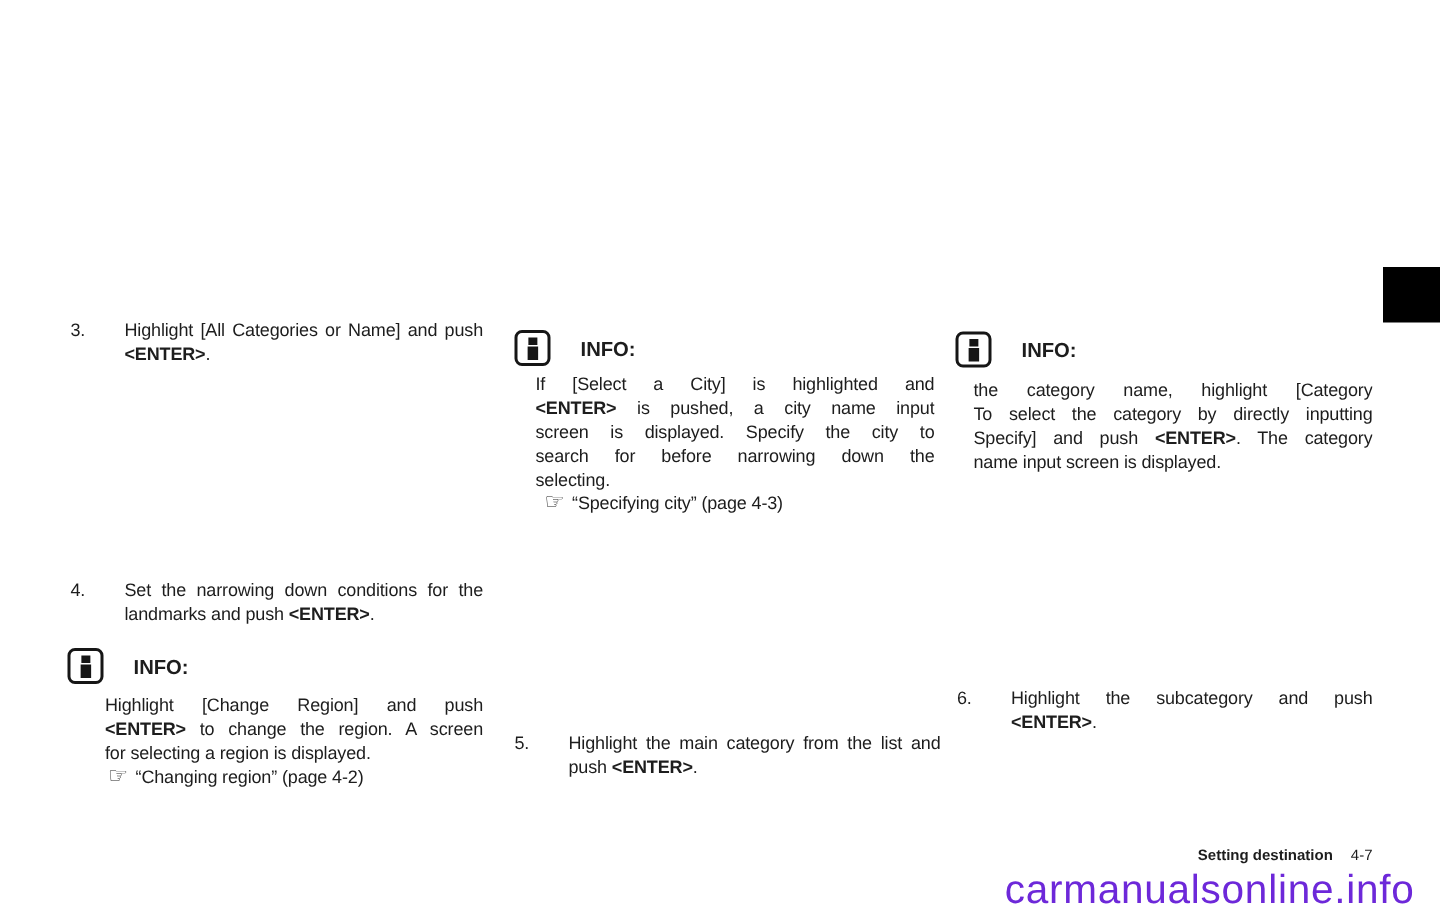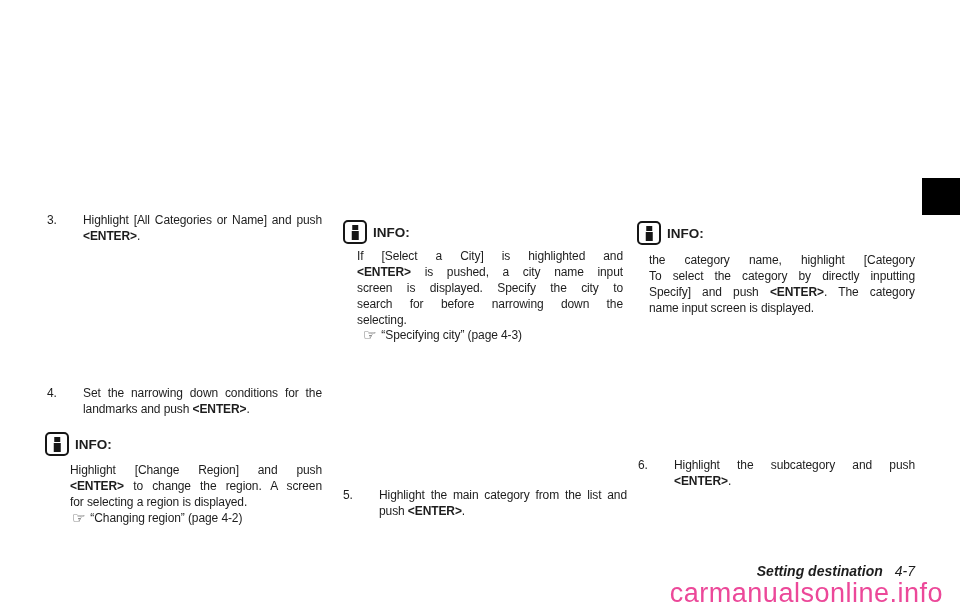--- a/index.html
+++ b/index.html
@@ -28,21 +28,21 @@
   .step{position:absolute;}
   .step .num{
     position:absolute;left:0;top:0;
     font-size:12px;line-height:16px;letter-spacing:-0.1px;
   }
   .step .body{margin-left:36px;}
 
   
   .info-head{
     position:absolute;
-    display:flex;align-items:center;gap:6px;
+    display:flex;align-items:center;gap:20px;
     height:24px;
   }
   .info-icon{
     box-sizing:border-box;
     width:24px;height:24px;
     border:2.5px solid #161616;
     border-radius:5px;
     background:#ffffff;
     position:relative;
     flex:0 0 auto;
@@ -80,33 +80,32 @@
     position:absolute;
     left:922px;top:178px;
     width:38px;height:37px;
     background:#000000;
   }
 
   
   .footer{
     position:absolute;
     top:564px;right:45px;
-    font-size:14px;line-height:14px;
+    font-size:10px;line-height:14px;
     white-space:nowrap;
-    font-style:italic;
   }
   .footer .sec{font-weight:bold;}
   .footer .pg{margin-left:12px;font-weight:normal;}
 
   
   .watermark{
     position:absolute;
     top:579px;right:17px;
     font-size:27px;line-height:28px;
-    color:#ec4899;
+    color:#6d28d9;
     white-space:nowrap;
     letter-spacing:0.5px;
   }
 
   
   #step3{left:47px;top:212px;width:275px;}
   #step4{left:47px;top:385px;width:275px;}
   #info1-head{left:45px;top:432px;}
   #info1-body{left:70px;top:462px;width:252px;}
   #info1-ref{left:72px;top:510px;}

